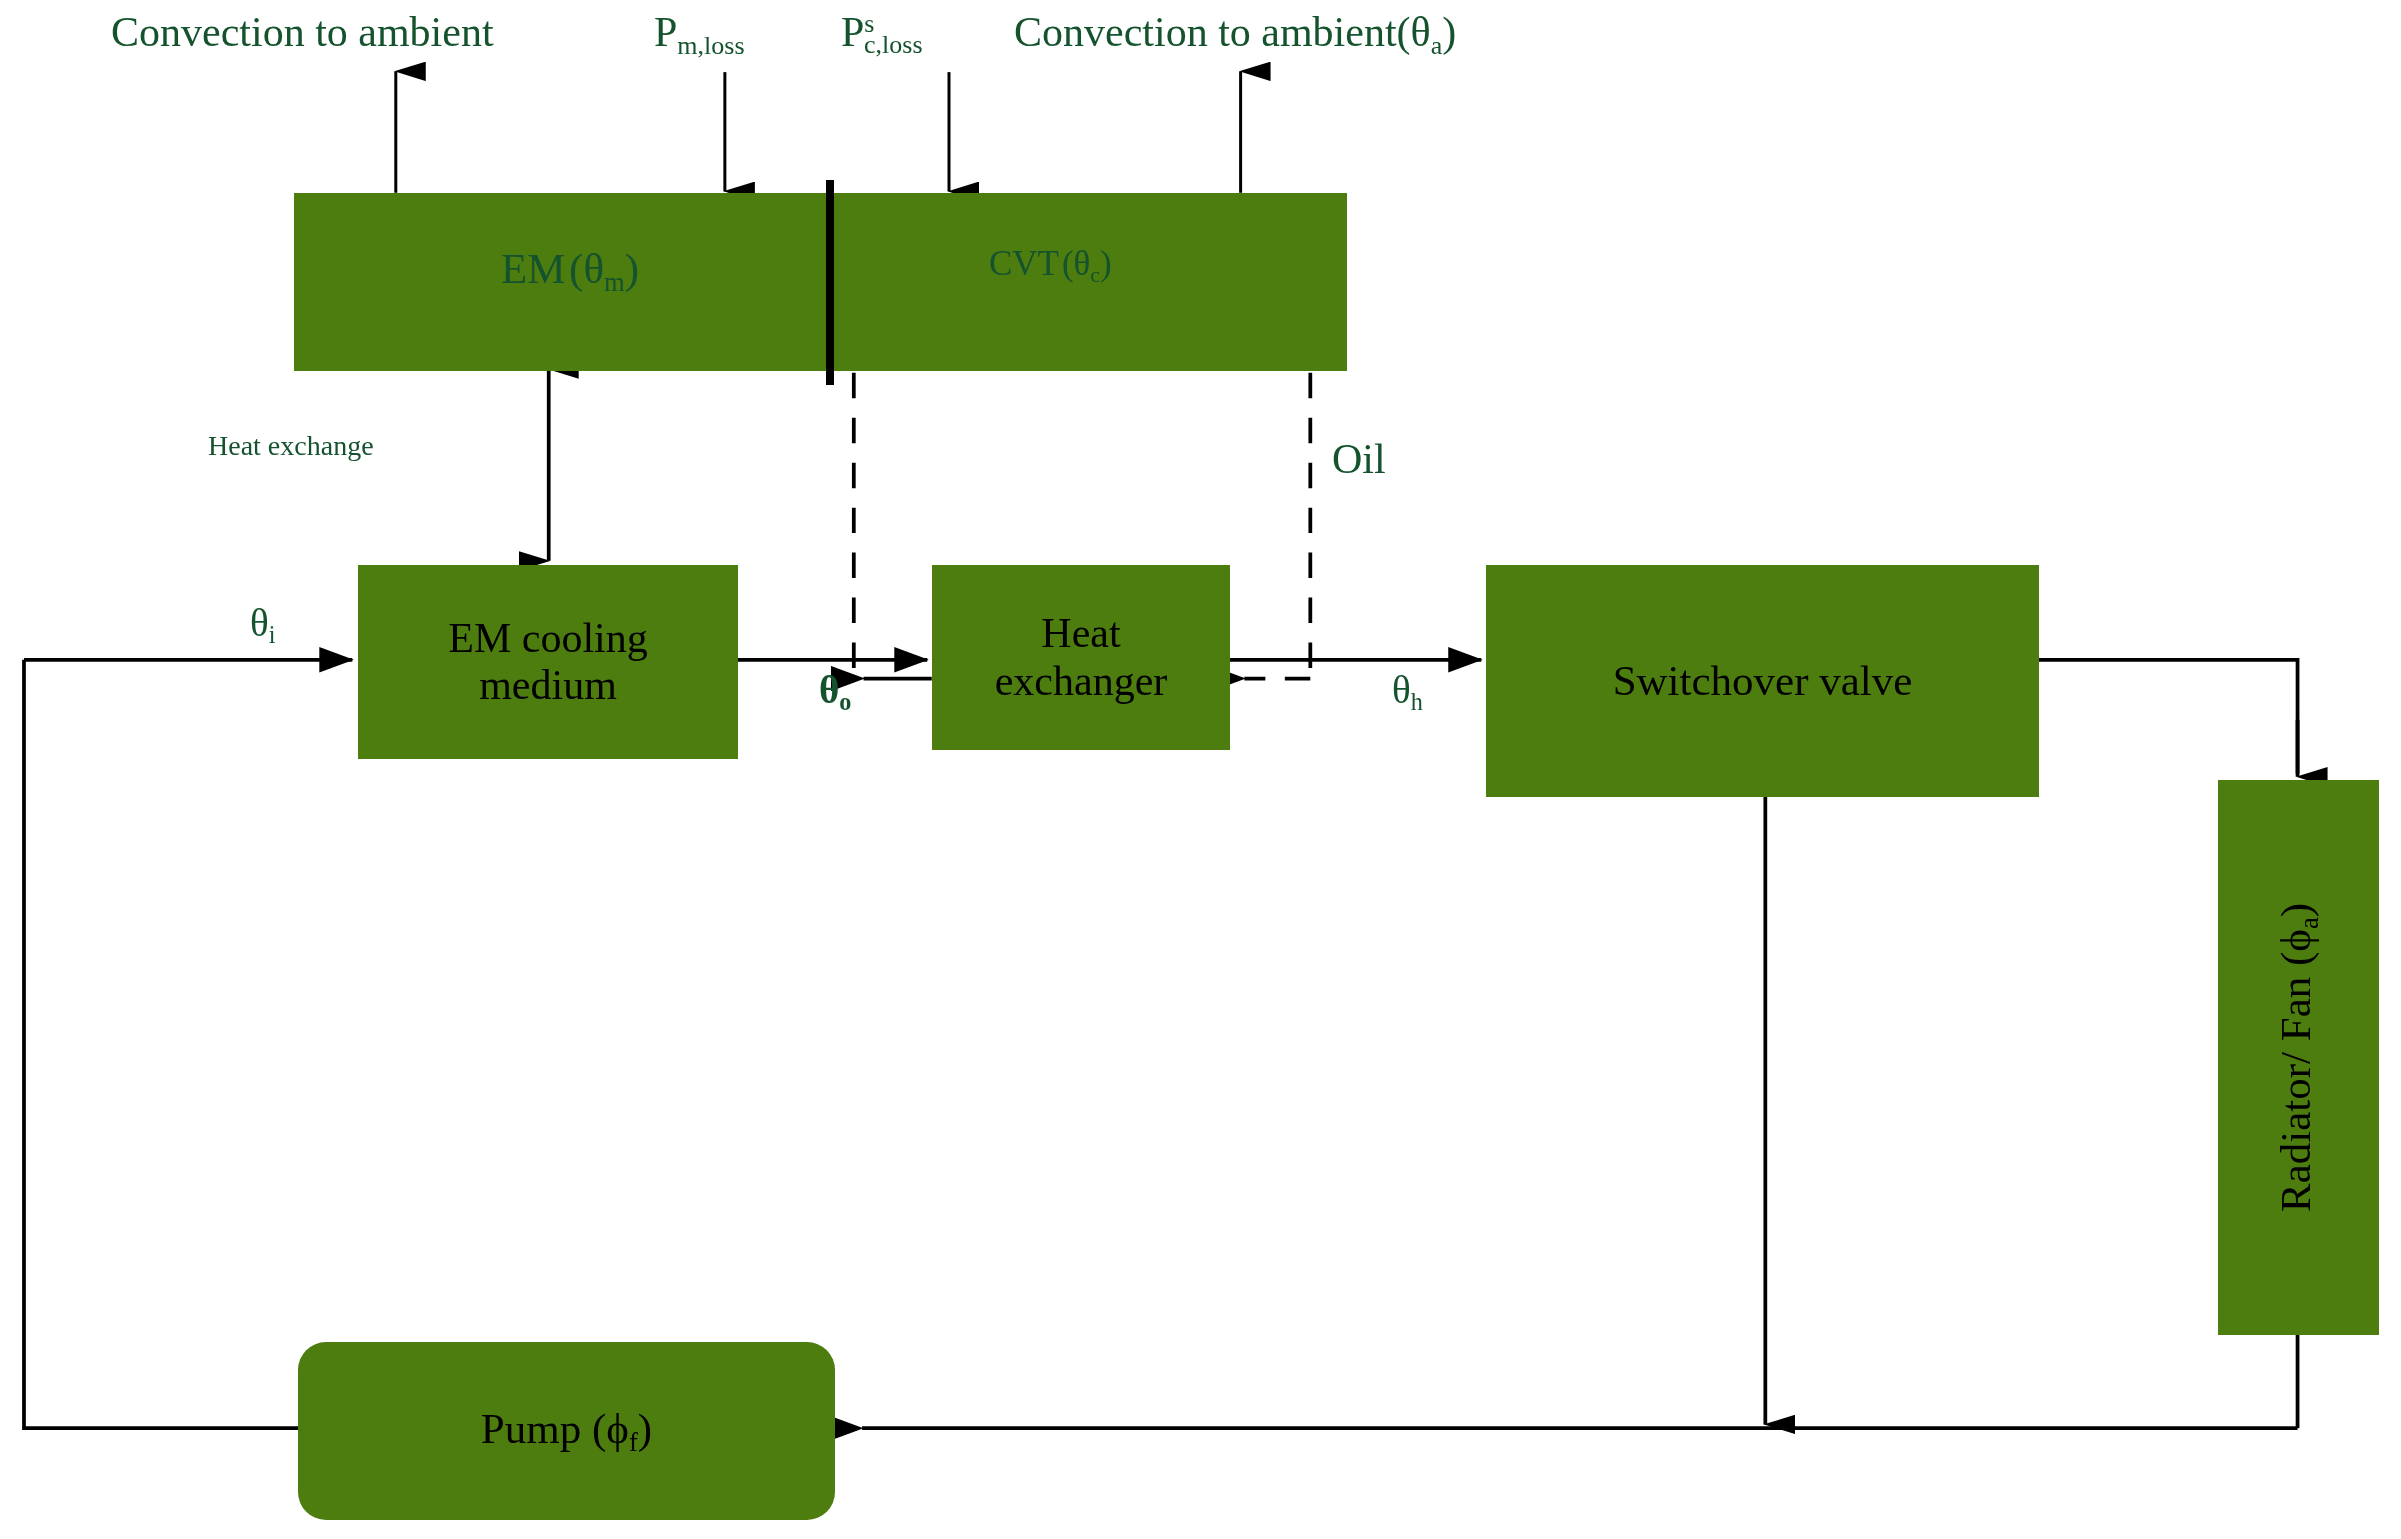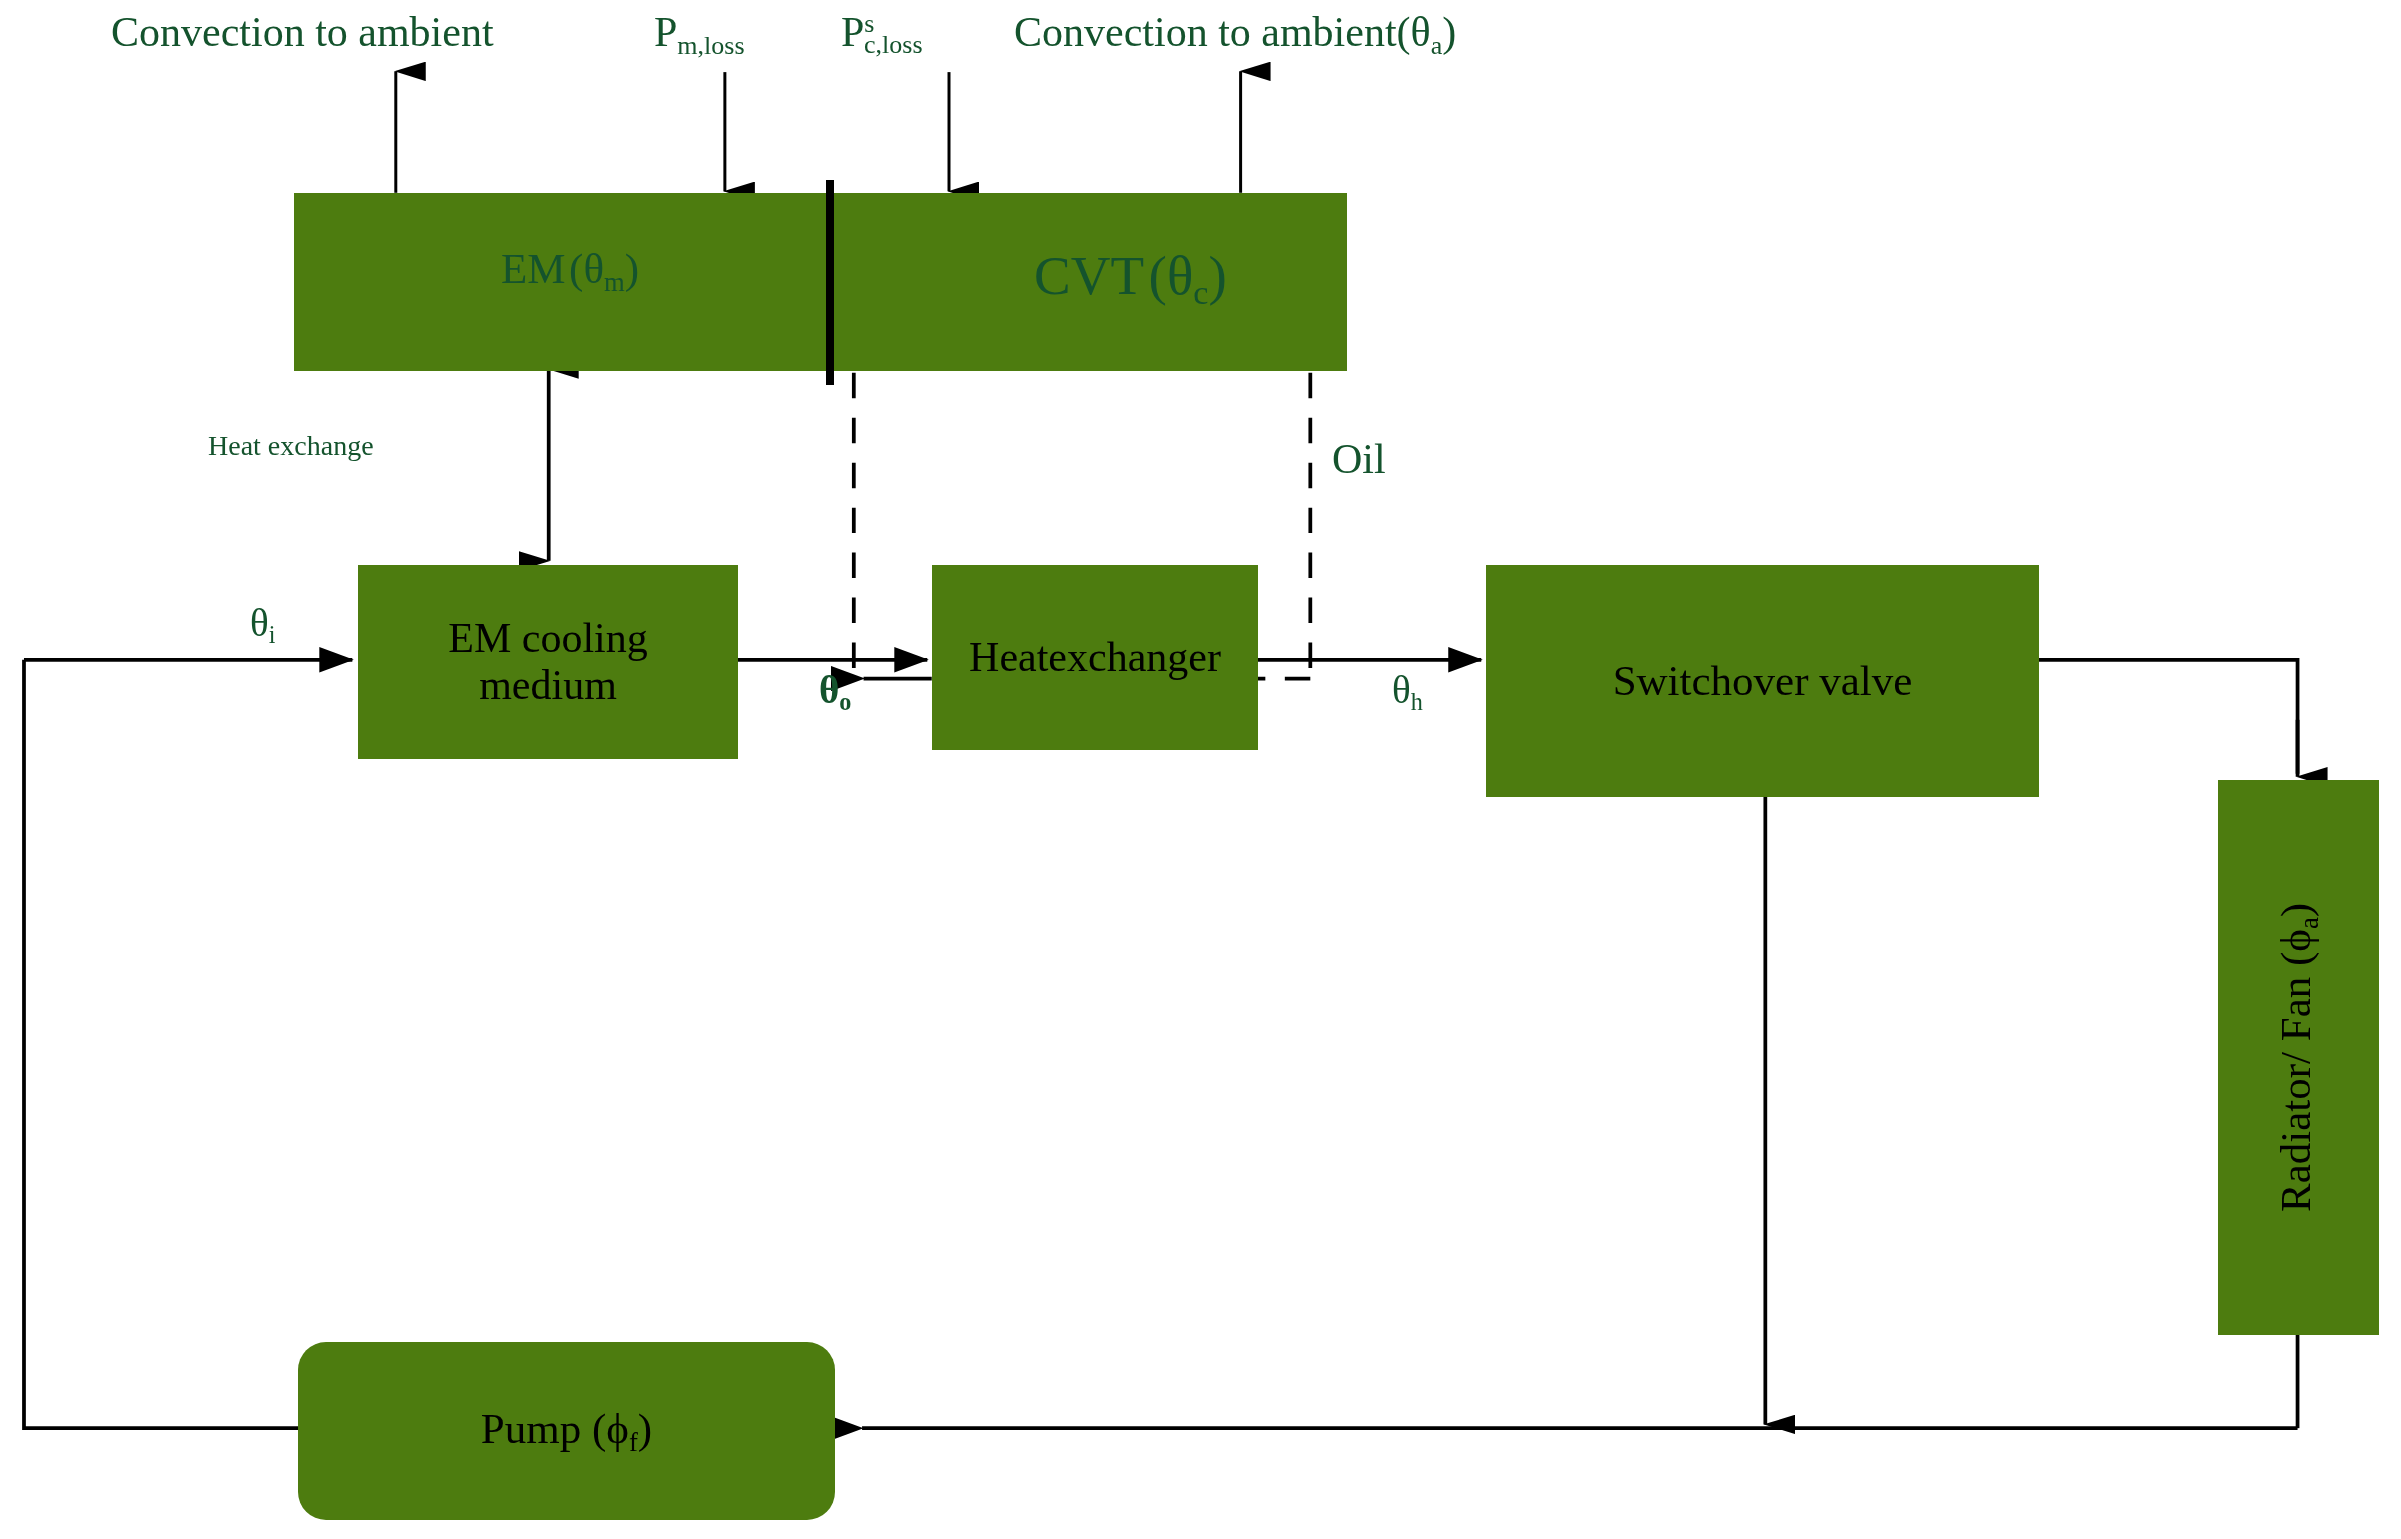--- a/index.html
+++ b/index.html
@@ -73,21 +73,21 @@
     <span>Convection to ambient(</span><span>θ</span><span class="sub">a</span><span>)</span>
   </div>
 
   <div class="box" style="left:294px;top:193px;width:1053px;height:178px;"></div>
   <div class="divider" style="left:826px;top:180px;width:8.2px;height:205px;"></div>
 
   <div class="lbl" style="left:501px;top:244px;font-size:43px;">
     <span>EM</span> <span>(</span><span>θ</span><span class="sub">m</span><span>)</span>
   </div>
 
-  <div class="lbl" style="left:1034px;top:244px;font-size:55px;">
+  <div class="lbl" style="left:989px;top:244px;font-size:35px;">
     <span>CVT</span> <span>(</span><span>θ</span><span class="sub">c</span><span>)</span>
   </div>
 
   <div class="lbl" style="left:208px;top:430px;font-size:28px;">Heat exchange</div>
 
   <div class="lbl" style="left:1332px;top:435px;font-size:42px;">Oil</div>
 
   <div class="lbl" style="left:250px;top:600px;font-size:39px;">
     <span>θ</span><span class="sub">i</span>
   </div>
@@ -98,21 +98,21 @@
 
   <div class="lbl" style="left:1392px;top:667px;font-size:39px;">
     <span>θ</span><span class="sub">h</span>
   </div>
 
   <div class="box" style="left:358px;top:565px;width:380px;height:194px;font-size:42px;flex-direction:column;">
     <span>EM cooling</span>
     <span>medium</span>
   </div>
 
-  <div class="box" style="left:932px;top:565px;width:326px;height:185px;font-size:42px;">
+  <div class="box" style="left:932px;top:565px;width:298px;height:185px;font-size:42px;flex-direction:column;">
     <span>Heat</span>
     <span>exchanger</span>
   </div>
 
   <div class="box" style="left:1486px;top:565px;width:553px;height:232px;font-size:43px;">
     <span>Switchover valve</span>
   </div>
 
   <div class="box" style="left:2218px;top:780px;width:161px;height:555px;">
     <span class="vrot" style="font-size:43px;">

